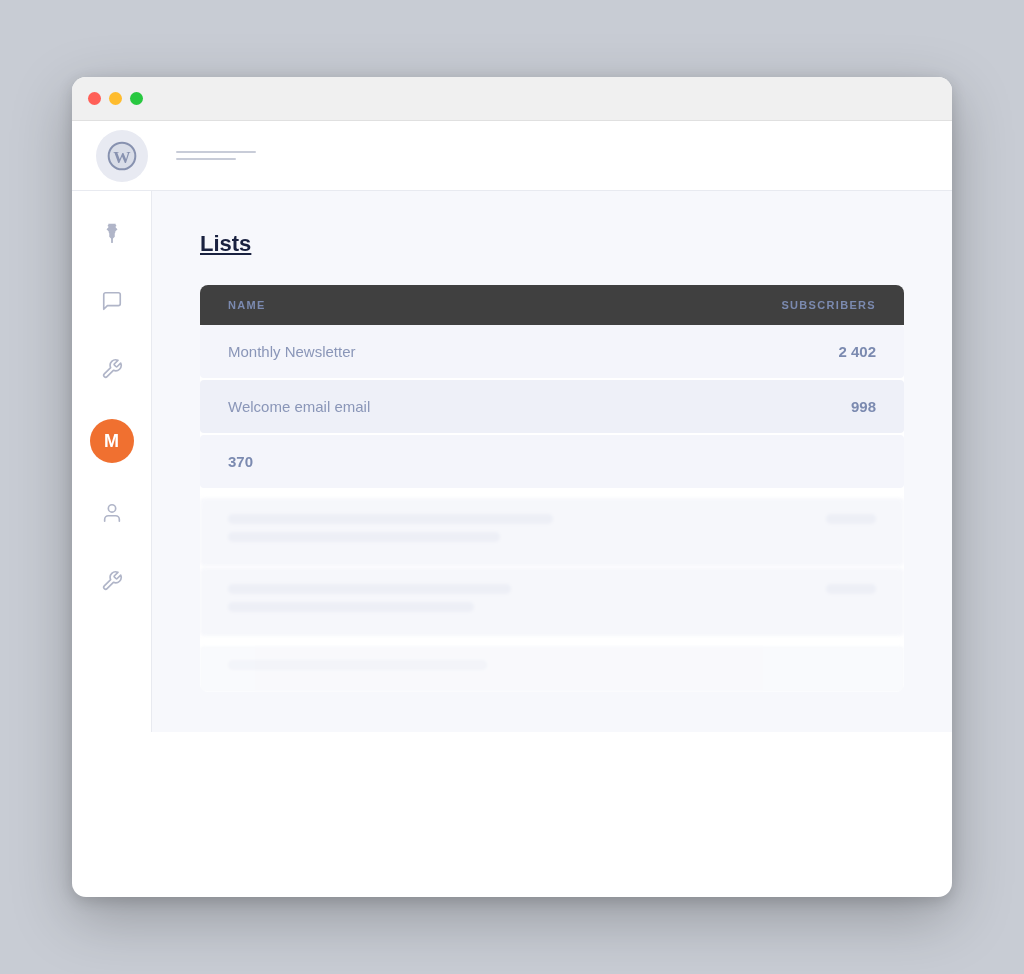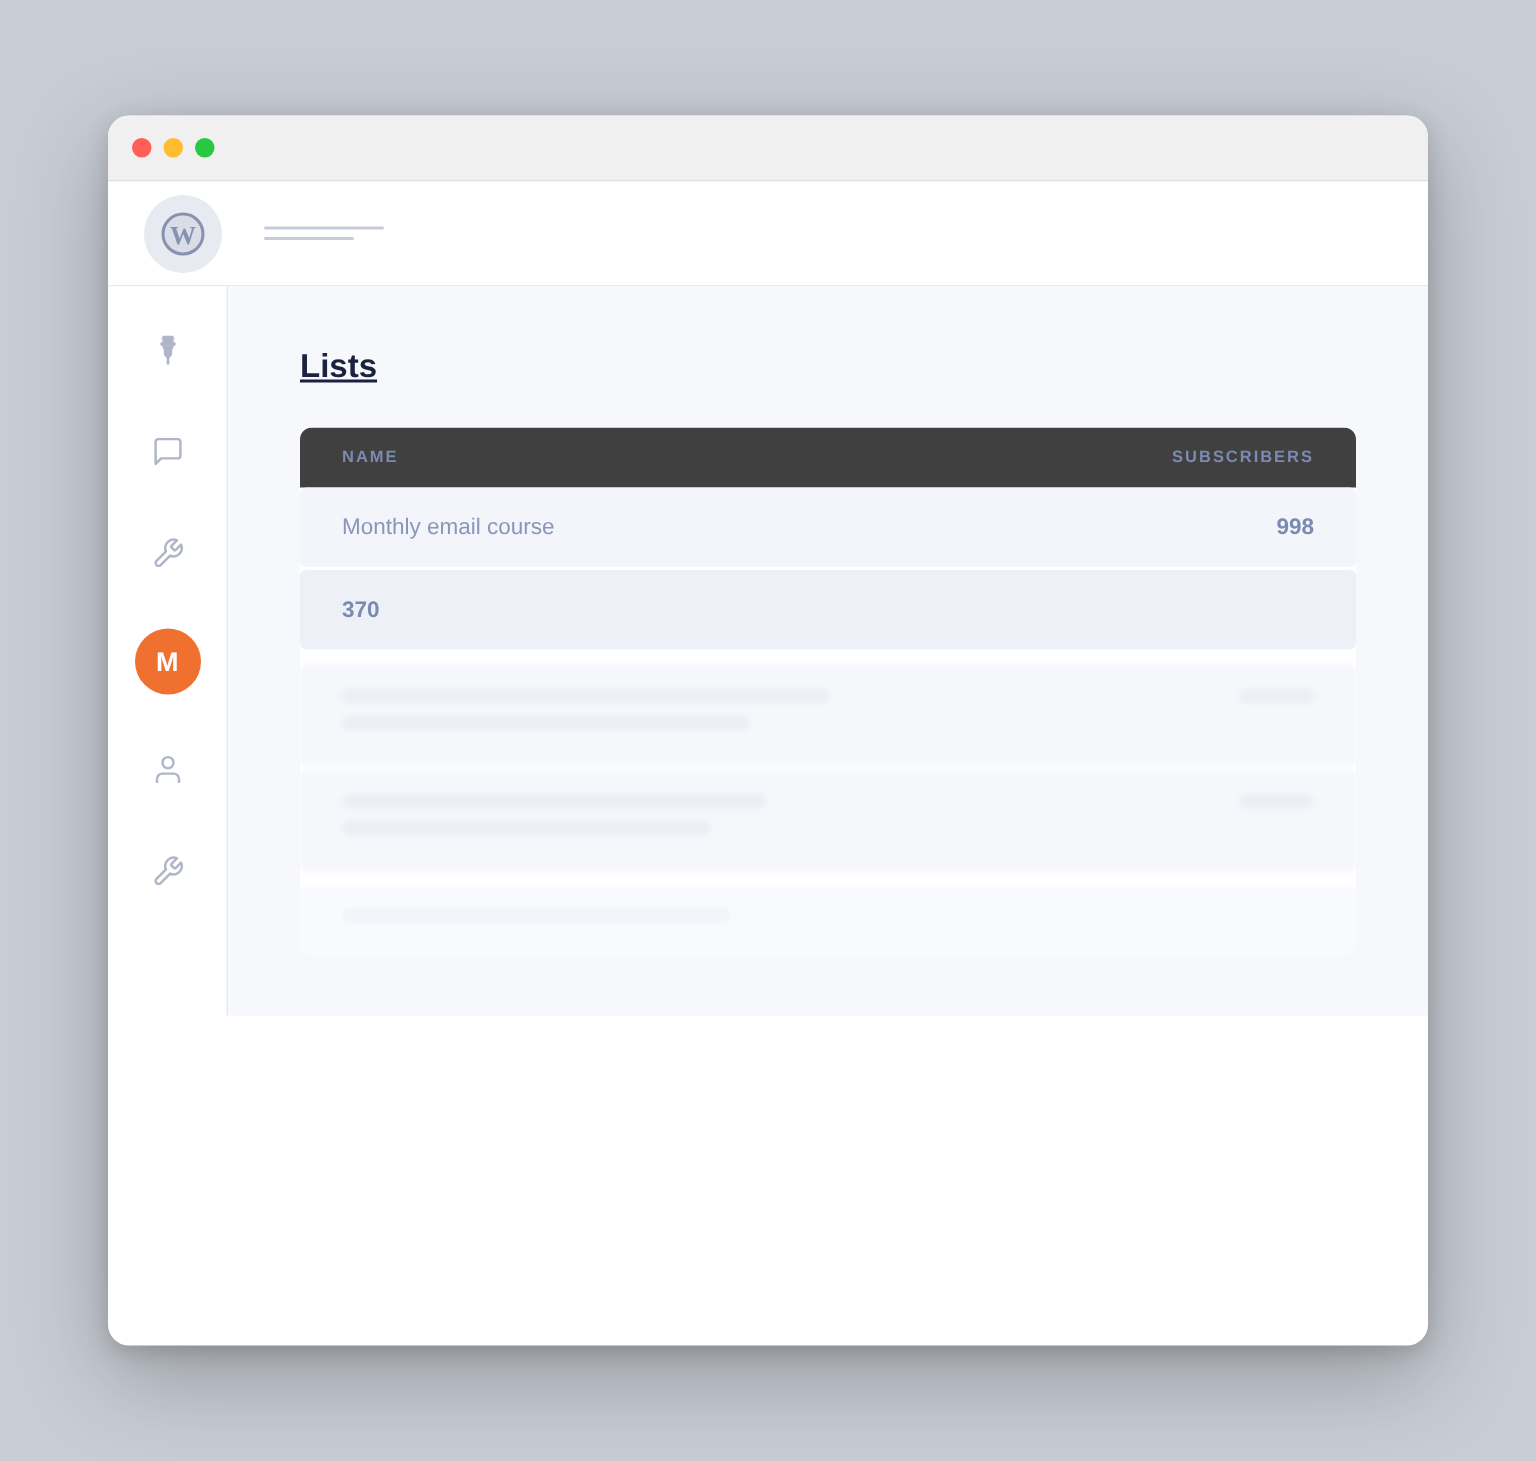--- a/index.html
+++ b/index.html
@@ -304,23 +304,27 @@
 
       <div class="content-area">
         <h1 class="page-title">Lists</h1>
 
         <div class="lists-table">
           <div class="table-header">
             <span class="col-header">NAME</span>
             <span class="col-header">SUBSCRIBERS</span>
           </div>
 
-
           <div class="table-row">
-            <span class="row-name">Monthly email course</span>
+            <span class="row-name">Monthly Newsletter</span>
+            <span class="row-count">2 402</span>
+          </div>
+
+          <div class="table-row">
+            <span class="row-name">Welcome email email</span>
             <span class="row-count">998</span>
           </div>
 
           <div class="table-row">
             <span class="row-count">370</span>
           </div>
 
           <div class="blurred-rows">
             <div class="skeleton-row">
               <div class="skeleton-grid">

